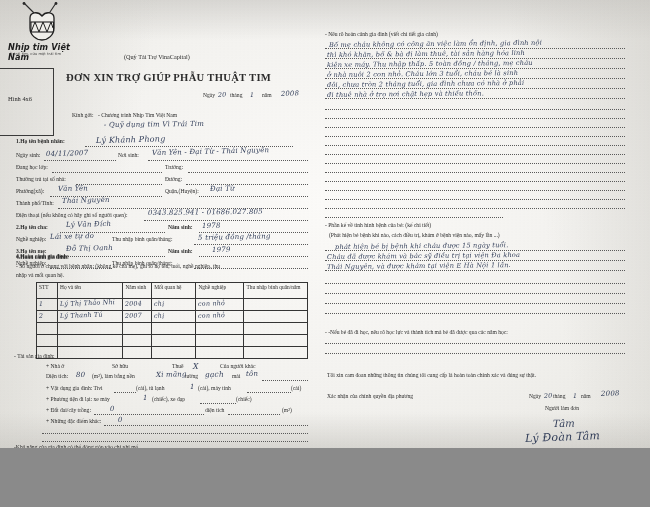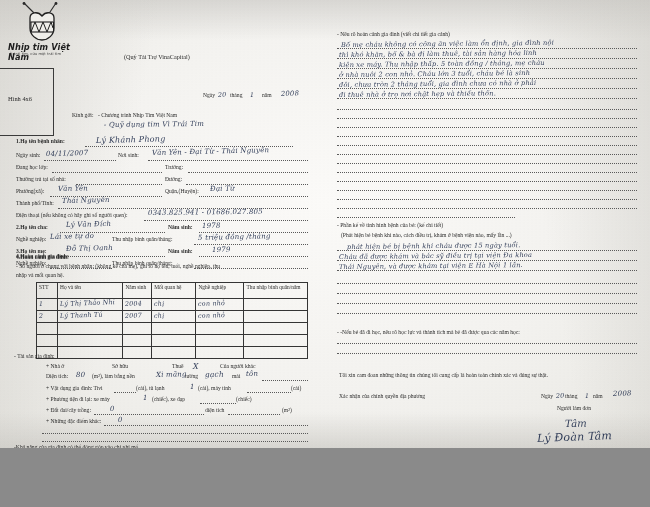--- a/index.html
+++ b/index.html
@@ -35,21 +35,21 @@
     background-image:
       repeating-linear-gradient(0deg, rgba(0,0,0,.035) 0px, rgba(0,0,0,0) 1px, rgba(0,0,0,0) 2px, rgba(0,0,0,.03) 3px),
       repeating-linear-gradient(90deg, rgba(0,0,0,.03) 0px, rgba(0,0,0,0) 1px, rgba(0,0,0,0) 3px, rgba(0,0,0,.025) 4px);
   }
   .col {
     position: absolute;
     top: 0;
     height: 507px;
   }
   #left-col  { left: 0;   width: 325px; }
-  #right-col { left: 325px; width: 325px; }
+  #right-col { left: 313px; width: 325px; }
 
   
   .t   { position: absolute; white-space: nowrap; line-height: 1; }
   .b   { font-weight: bold; }
   .xs  { font-size: 5.6px; }
 
   
   .hw {
     font-family: "DejaVu Serif", serif;
     font-style: italic;
@@ -151,20 +151,21 @@
         <path d="M15 20 L15 30 M37.5 20 L37.5 30" stroke="#1f1f1f" stroke-width="1"></path>
       </svg>
       <div id="logo-word">Nhịp tim Việt Nam</div>
       <div id="logo-tag">Ít trái tim, cứu một trái tim</div>
     </div>
 
     <div id="photo-box"></div>
     <div id="photo-label" class="t">Hình 4x6</div>
 
     <div class="t" style="left:124px; top:54px; font-size:6.2px;">(Quỹ Tài Trợ VinaCapital)</div>
+    <div class="t b" style="left:66px; top:73px; font-size:10.6px; letter-spacing:.3px;">ĐƠN XIN TRỢ GIÚP PHẪU THUẬT TIM</div>
 
     <div class="t xs" style="left:203px; top:93px;">Ngày</div>
     <div class="hw hw2" style="left:218px; top:91px; font-size:6.4px;">20</div>
     <div class="t xs" style="left:230px; top:93px;">tháng</div>
     <div class="hw hw2" style="left:250px; top:91px; font-size:6.4px;">1</div>
     <div class="t xs" style="left:262px; top:93px;">năm</div>
     <div class="hw hw2" style="left:281px; top:90px; font-size:6.8px;">2008</div>
 
     <div class="t xs" style="left:72px; top:113px;">Kính gởi:</div>
     <div class="t xs" style="left:98px; top:113px;">- Chương trình Nhịp Tim Việt Nam</div>

